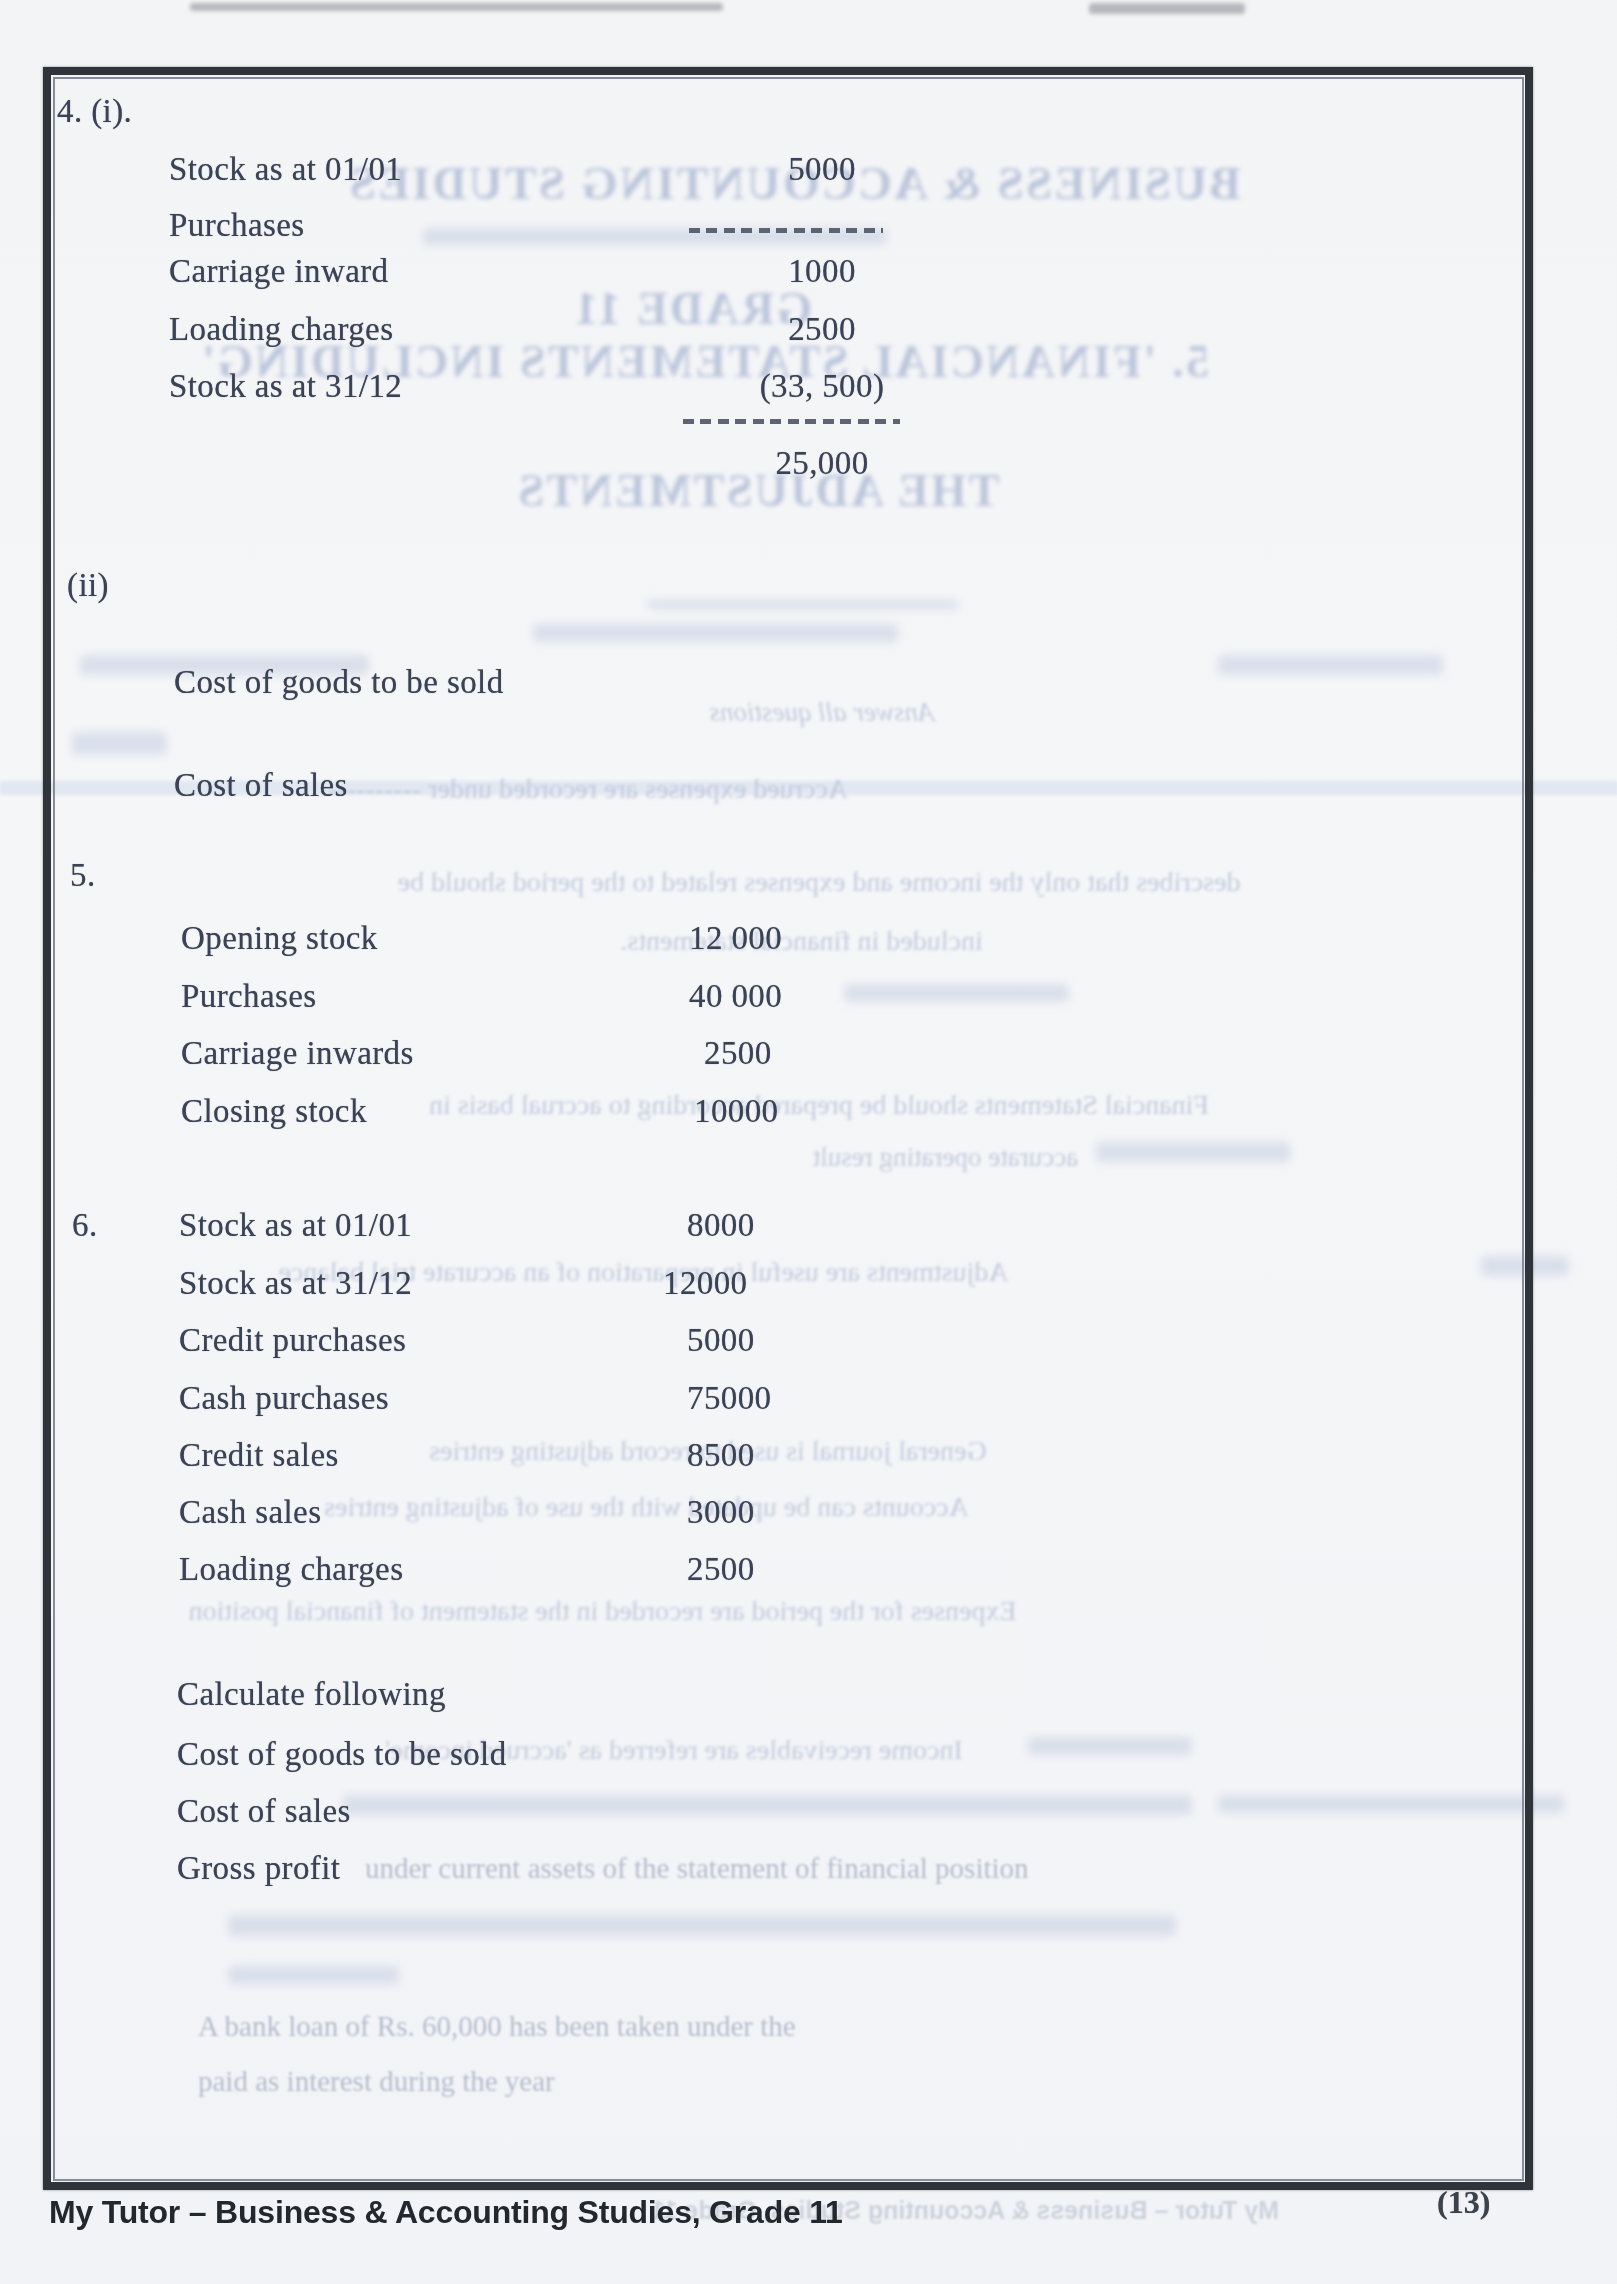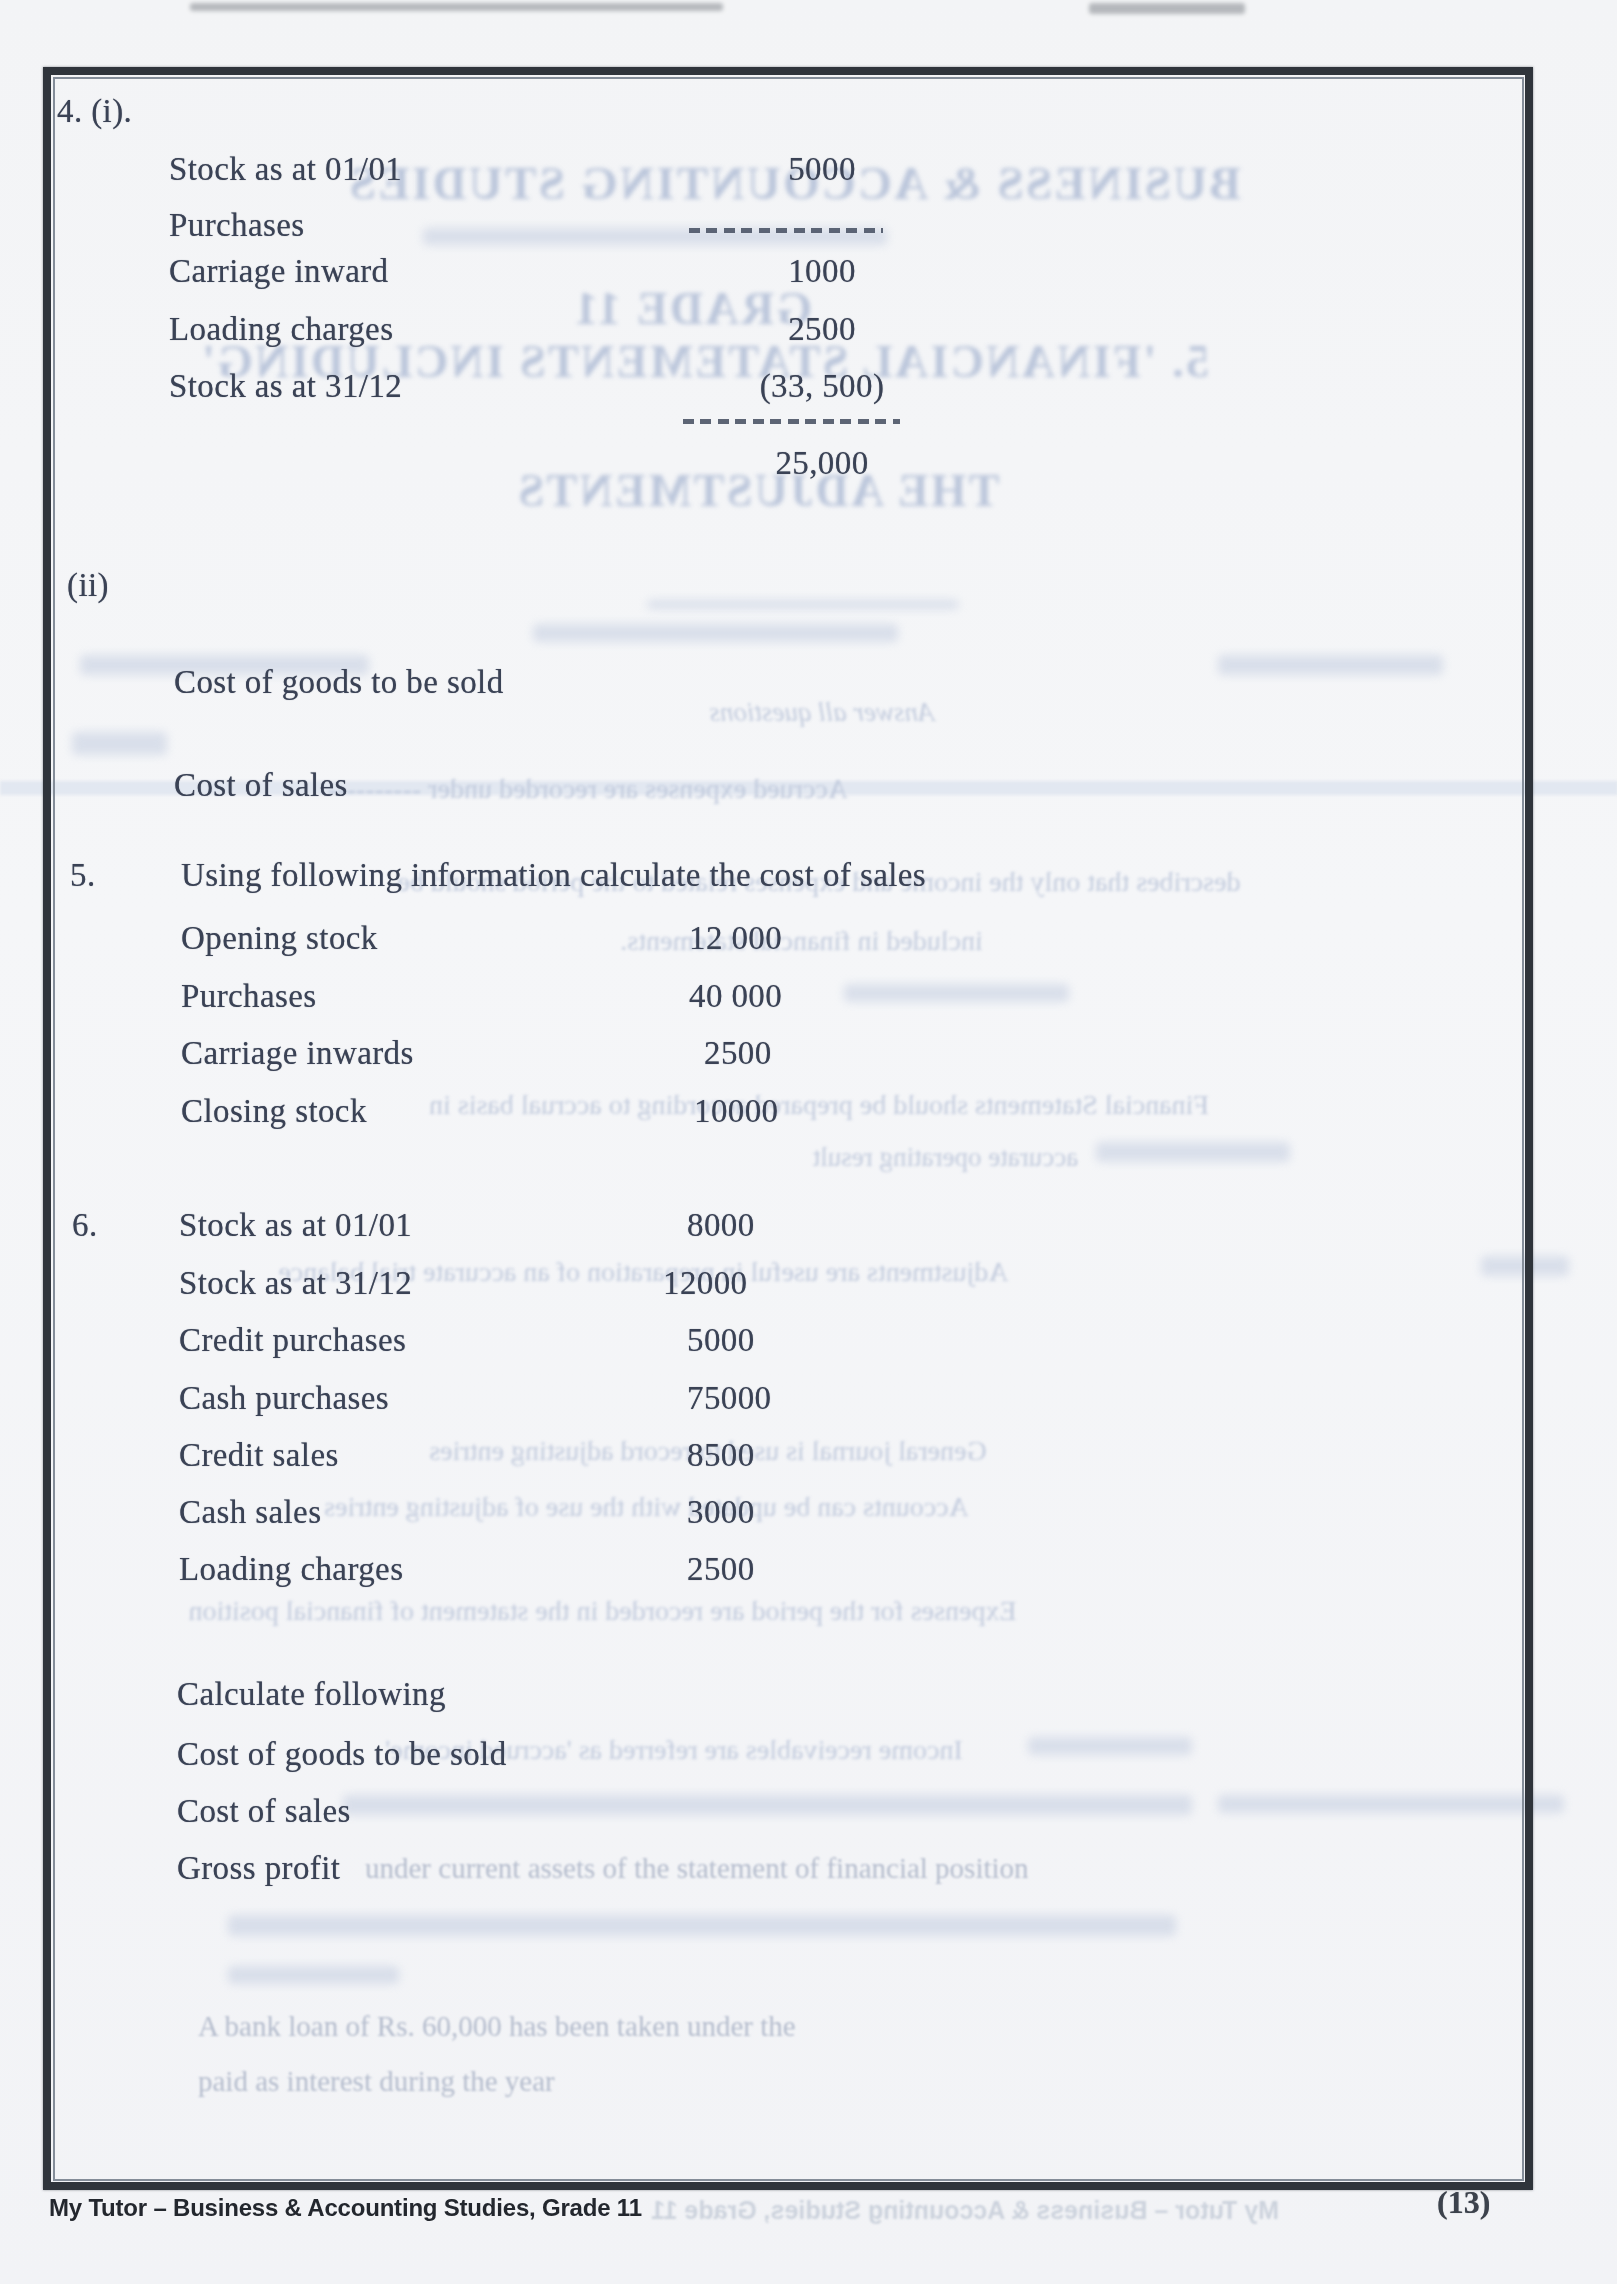--- a/index.html
+++ b/index.html
@@ -14,21 +14,21 @@
   .frame{position:absolute;left:43px;top:67px;width:1474px;height:2107px;
     border:8.4px solid #2f343b;box-shadow:0 0 2.3px rgba(40,45,55,.5);z-index:3;pointer-events:none;}
   .frame::after{content:"";position:absolute;inset:1.5px;border:2.3px solid #848d99;}
   
   .t{position:absolute;white-space:nowrap;color:#3a4255;font-size:33px;
     text-shadow:0 0 0.9px rgba(58,66,85,.65);letter-spacing:0.4px;z-index:2;}
   .v4{left:708px;width:228px;text-align:center;}
   .dash{position:absolute;height:5.3px;z-index:2;opacity:.9;filter:blur(0.3px);
     background:repeating-linear-gradient(90deg,#4d5668 0 10.7px,transparent 10.7px 17.5px);}
   .footer{position:absolute;white-space:nowrap;font-family:"Liberation Sans",sans-serif;
-    font-weight:bold;font-size:24px;color:#23272e;z-index:2;letter-spacing:-0.2px;}
+    font-weight:bold;font-size:32px;color:#23272e;z-index:2;letter-spacing:-0.2px;}
   .pagenum{position:absolute;font-size:32px;color:#3c424c;font-weight:bold;z-index:2;
     text-shadow:0 0 0.8px rgba(60,66,76,.6);}
   
   .gh{position:absolute;white-space:nowrap;transform:scaleX(-1);text-align:center;
     color:#bcc6da;filter:blur(1.5px);opacity:.9;font-size:28px;z-index:1;}
   .gh.big{font-weight:bold;color:#b5c1d8;filter:blur(1.9px);letter-spacing:2.3px;}
   .gh.it{font-style:italic;}
   
   .st{position:absolute;white-space:nowrap;text-align:left;color:#aab3c6;
     filter:blur(1px);opacity:.85;font-size:29px;z-index:1;}
@@ -105,21 +105,20 @@
   <div class="t v4" style="top:368px;">(33, 500)</div>
 
   <div class="dash" style="top:419px;left:683px;width:217px;"></div>
   <div class="t v4" style="top:445px;">25,000</div>
 
   <div class="t" style="top:567px;left:67px;">(ii)</div>
   <div class="t" style="top:664px;left:174px;">Cost of goods to be sold</div>
   <div class="t" style="top:767px;left:174px;">Cost of sales</div>
 
   <div class="t" style="top:857px;left:70px;">5.</div>
-  <div class="t" style="top:857px;left:181px;">Using following information calculate the cost of sales</div>
 
   <div class="t" style="top:920px;left:181px;text-align:right;">Opening stock</div>
   <div class="t" style="top:920px;left:689px;">12 000</div>
   <div class="t" style="top:978px;left:181px;">Purchases</div>
   <div class="t" style="top:978px;left:689px;">40 000</div>
   <div class="t" style="top:1035px;left:181px;">Carriage inwards</div>
   <div class="t" style="top:1035px;left:704px;">2500</div>
   <div class="t" style="top:1093px;left:181px;">Closing stock</div>
   <div class="t" style="top:1093px;left:694px;">10000</div>
 

